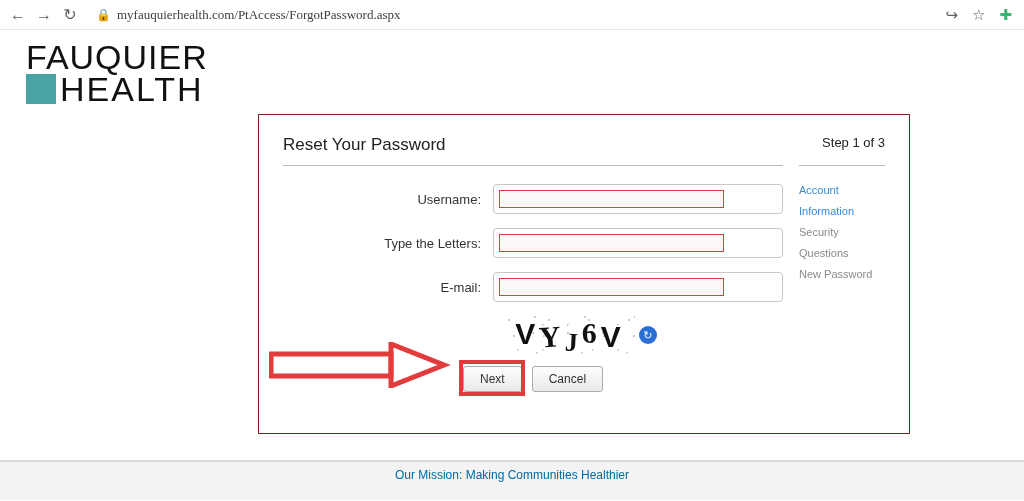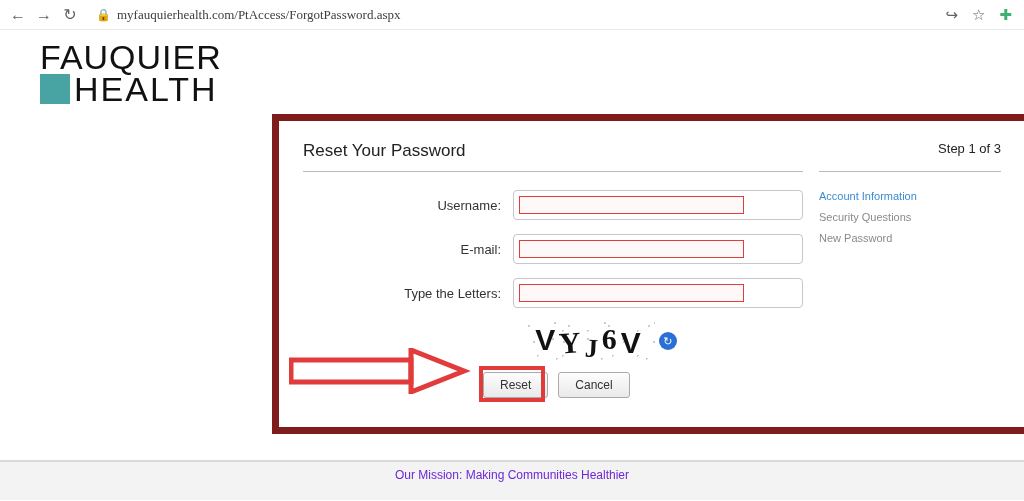--- a/index.html
+++ b/index.html
@@ -36,21 +36,21 @@
     color: #5f6368;
     padding: 2px 10px;
   }
   .lock { font-size: 12px; color: #5f6368; }
   .url-text { color: #3c4043; font-family: Liberation Serif, serif; }
   .spacer { flex: 1; }
   .chrome-ico { color: #5f6368; font-size: 15px; cursor: pointer; padding: 0 4px; }
 
   
   .page-wrap {
-    padding: 6px 10px 0 40px;
+    padding: 6px 10px 0 26px;
   }
   .logo {
     margin-top: 4px;
     margin-bottom: 8px;
   }
   .logo-line1 {
     font-family: "Trebuchet MS", "Segoe UI", sans-serif;
     font-weight: 400;
     font-size: 34px;
     letter-spacing: 1px;
@@ -85,22 +85,22 @@
     font-weight: 400;
     font-size: 34px;
     letter-spacing: 2px;
     color: #111;
     line-height: 1;
   }
 
   
   .card {
     margin-left: 232px;
-    width: 760px;
-    border: 7px solid #7f1d1d;
+    width: 652px;
+    border: 1px solid #7f1d1d;
     min-height: 320px;
     padding: 20px 24px;
     position: relative;
     background: #fff;
   }
   .card-header {
     display: flex;
     justify-content: space-between;
     padding-bottom: 10px;
   }
@@ -248,21 +248,21 @@
 
   
   .footer {
     position: absolute;
     left: 0; right: 0;
     top: 460px;
     border-top: 2px solid #d8d8d8;
     padding-top: 6px;
     text-align: center;
     font-size: 12px;
-    color: #6d28d9;
+    color: #0369a1;
     background: #f3f3f3;
     height: 40px;
   }
 </style>
 </head>
 <body>
 
 <div class="browser-bar">
   <div class="nav-arrow">←</div>
   <div class="nav-arrow">→</div>
@@ -296,43 +296,43 @@
     <div class="two-col">
 
       <div class="left-col">
         <div class="form-row">
           <label class="form-label">Username:</label>
           <div class="form-input">
             <div class="inner-red"></div>
           </div>
         </div>
         <div class="form-row">
-          <label class="form-label">E-mail:</label>
+          <label class="form-label">Type the Letters:</label>
           <div class="form-input">
             <div class="inner-red"></div>
           </div>
         </div>
         <div class="form-row">
-          <label class="form-label">Type the Letters:</label>
+          <label class="form-label">E-mail:</label>
           <div class="form-input">
             <div class="inner-red"></div>
           </div>
         </div>
 
         <div class="captcha-row">
           <div class="captcha-box">
             <div class="captcha-noise"></div>
             <span class="c1">V</span><span class="c2">Y</span><span class="c3">J</span><span class="c4">6</span><span class="c5">V</span>
           </div>
           <div class="refresh-badge">↻</div>
         </div>
 
         <div class="btn-row">
           <div class="highlight-box"></div>
-          <button class="btn">Reset</button>
+          <button class="btn">Next</button>
           <button class="btn">Cancel</button>
         </div>
       </div>
 
       <div class="right-col">
         <ul class="steps-list">
           <li class="active">Account Information</li>
           <li class="inactive">Security Questions</li>
           <li class="inactive">New Password</li>
         </ul>

